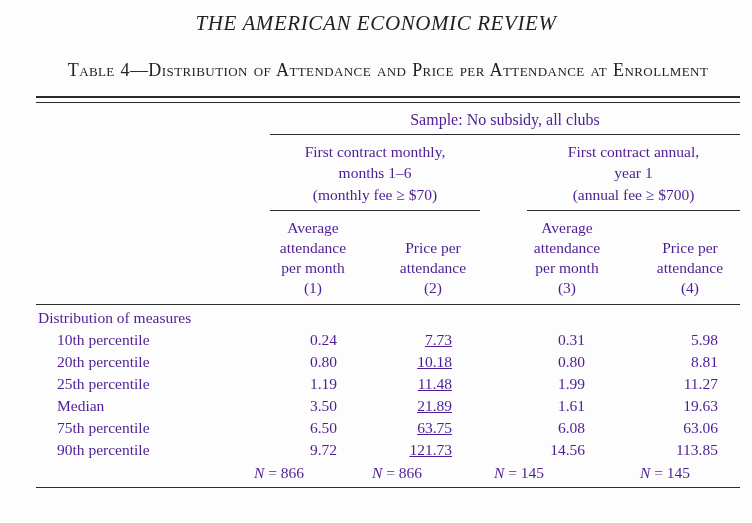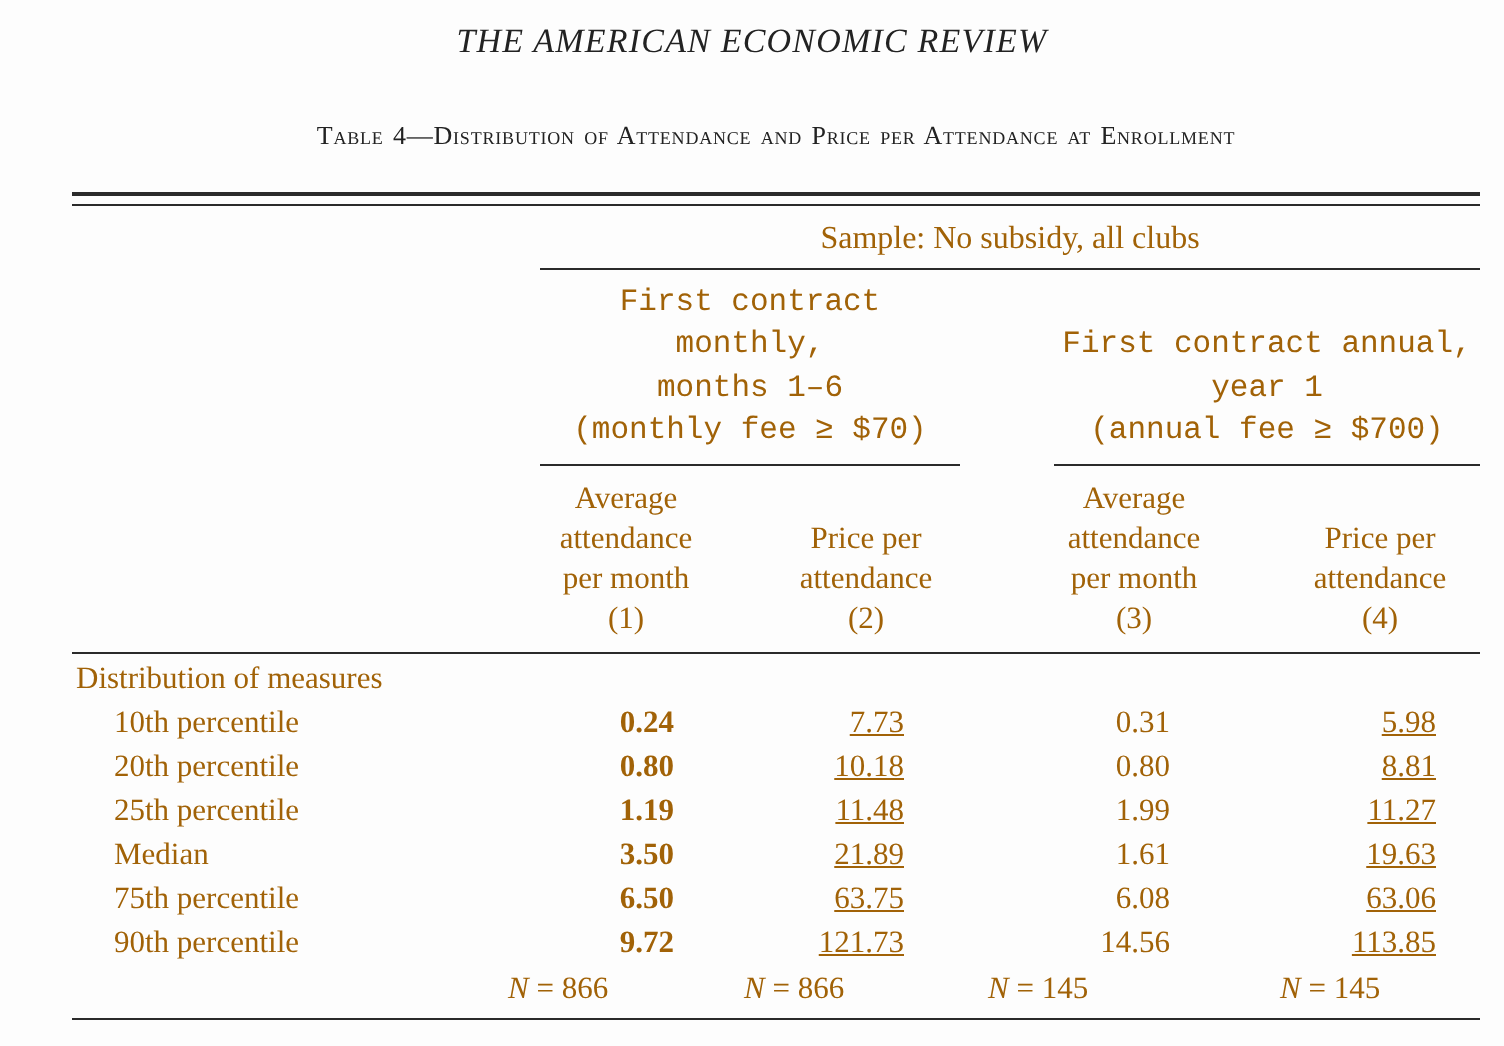--- a/index.html
+++ b/index.html
@@ -8,65 +8,65 @@
     background:#fdfdfd;
     font-family:"Liberation Serif", serif;
     color:#1e1e1e;
     -webkit-font-smoothing:antialiased;
   }
   .page{position:relative;width:752px;height:523px;overflow:hidden;}
 
   .journal-title{
     position:absolute;top:11px;left:0;width:100%;
     text-align:center;font-style:italic;
-    font-size:17px;letter-spacing:0.6px;color:#222;
+    font-size:21px;letter-spacing:0.6px;color:#222;
   }
   .table-caption{
     position:absolute;top:60px;left:36px;width:704px;
     text-align:center;font-variant:small-caps;
-    font-size:13px;letter-spacing:0.4px;word-spacing:1px;color:#222;
+    font-size:18px;letter-spacing:0.4px;word-spacing:1px;color:#222;
   }
 
   .tablewrap{position:absolute;top:96px;left:36px;width:704px;}
   .double-rule{height:3.5px;border-top:2px solid #2b2b2b;border-bottom:1.5px solid #2b2b2b;}
   .bottom-rule{border-top:1.5px solid #2b2b2b;height:0;}
 
   table{border-collapse:collapse;width:704px;table-layout:fixed;}
-  td{padding:0;vertical-align:bottom;font-size:15.5px;color:#a16207;}
+  td{padding:0;vertical-align:bottom;font-size:15.5px;color:#4c1d95;}
 
   
   .sample-cell{padding-top:6px;}
   .sample-inner{
     margin-left:16px;text-align:center;font-size:16px;
     line-height:21px;padding-bottom:4px;border-bottom:1.5px solid #2b2b2b;
   }
-  .group-cell{padding-top:6px;font-family:Liberation Mono, monospace;}
+  .group-cell{padding-top:6px;}
   .group-inner{
     text-align:center;white-space:pre-line;line-height:21.5px;
     padding-bottom:5px;border-bottom:1.5px solid #2b2b2b;
   }
   .group-monthly{margin-left:16px;margin-right:14px;}
   .group-annual{margin-left:33px;margin-right:0;}
 
   .colhead-row td{
     border-bottom:1.5px solid #2b2b2b;
     text-align:center;vertical-align:bottom;
     white-space:pre-line;line-height:20px;
     padding-top:7px;padding-bottom:6px;
   }
 
   
   tbody td{height:22px;line-height:22px;}
   .section{padding-left:2px;height:24px;vertical-align:bottom;}
   .rowlabel{padding-left:21px;}
   .num{text-align:right;font-variant-numeric:tabular-nums;}
-  .c1{padding-right:35px;font-weight:bold;}
+  .c1{padding-right:35px;}
   .c2{padding-right:42px;text-decoration:underline;}
   .c3{padding-right:55px;}
-  .c4{padding-right:22px;text-decoration:underline;}
+  .c4{padding-right:22px;}
   .nrow td{height:26px;text-align:left;vertical-align:top;line-height:24px;}
   .nrow .nsym{font-style:italic;}
 </style>
 </head>
 <body>
 
 <div class="page">
 
   <div class="journal-title">THE AMERICAN ECONOMIC REVIEW</div>
 

